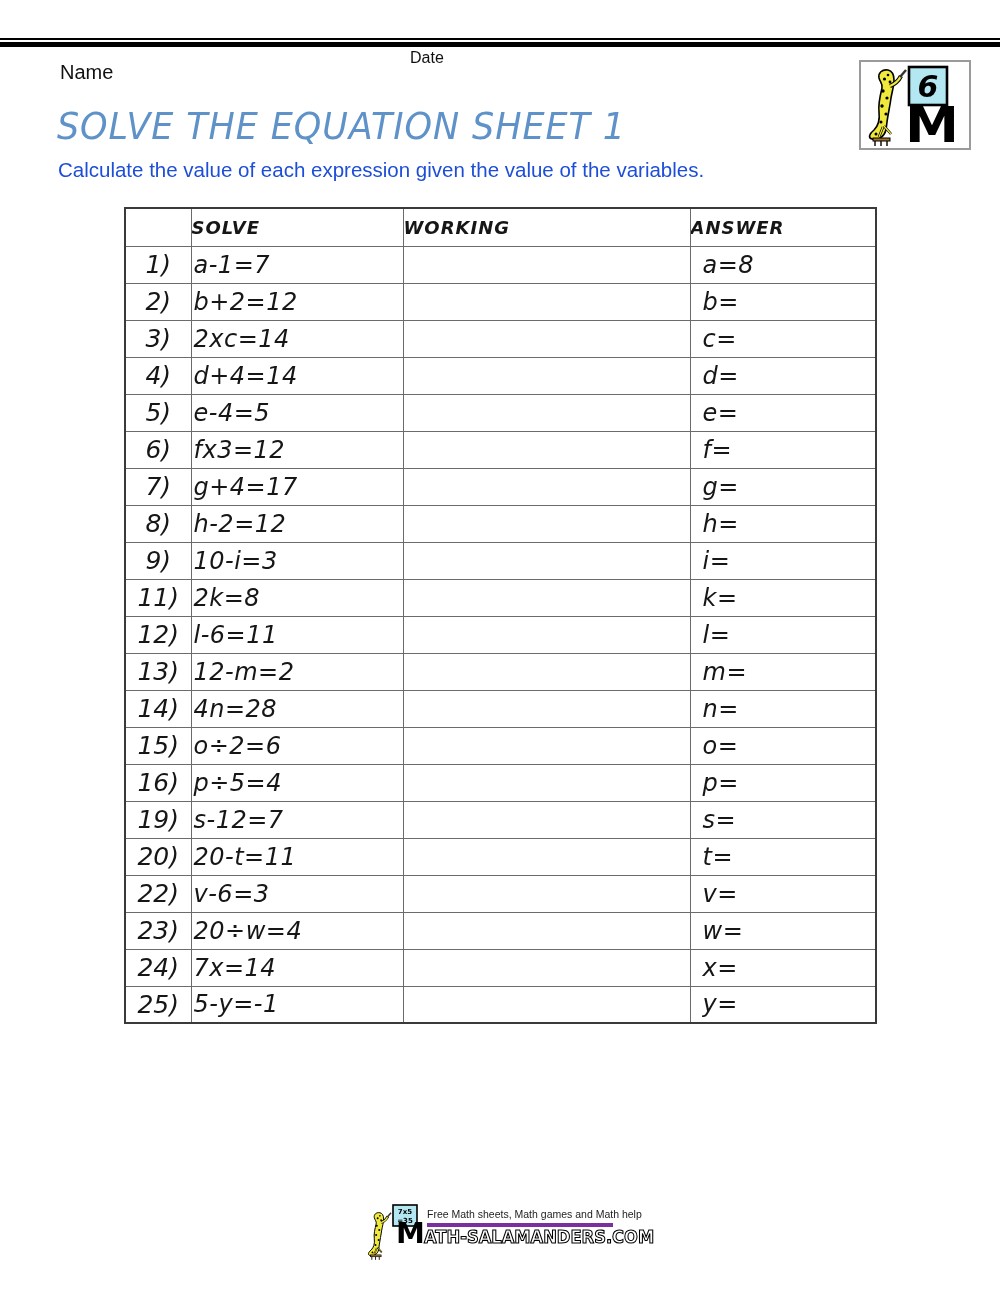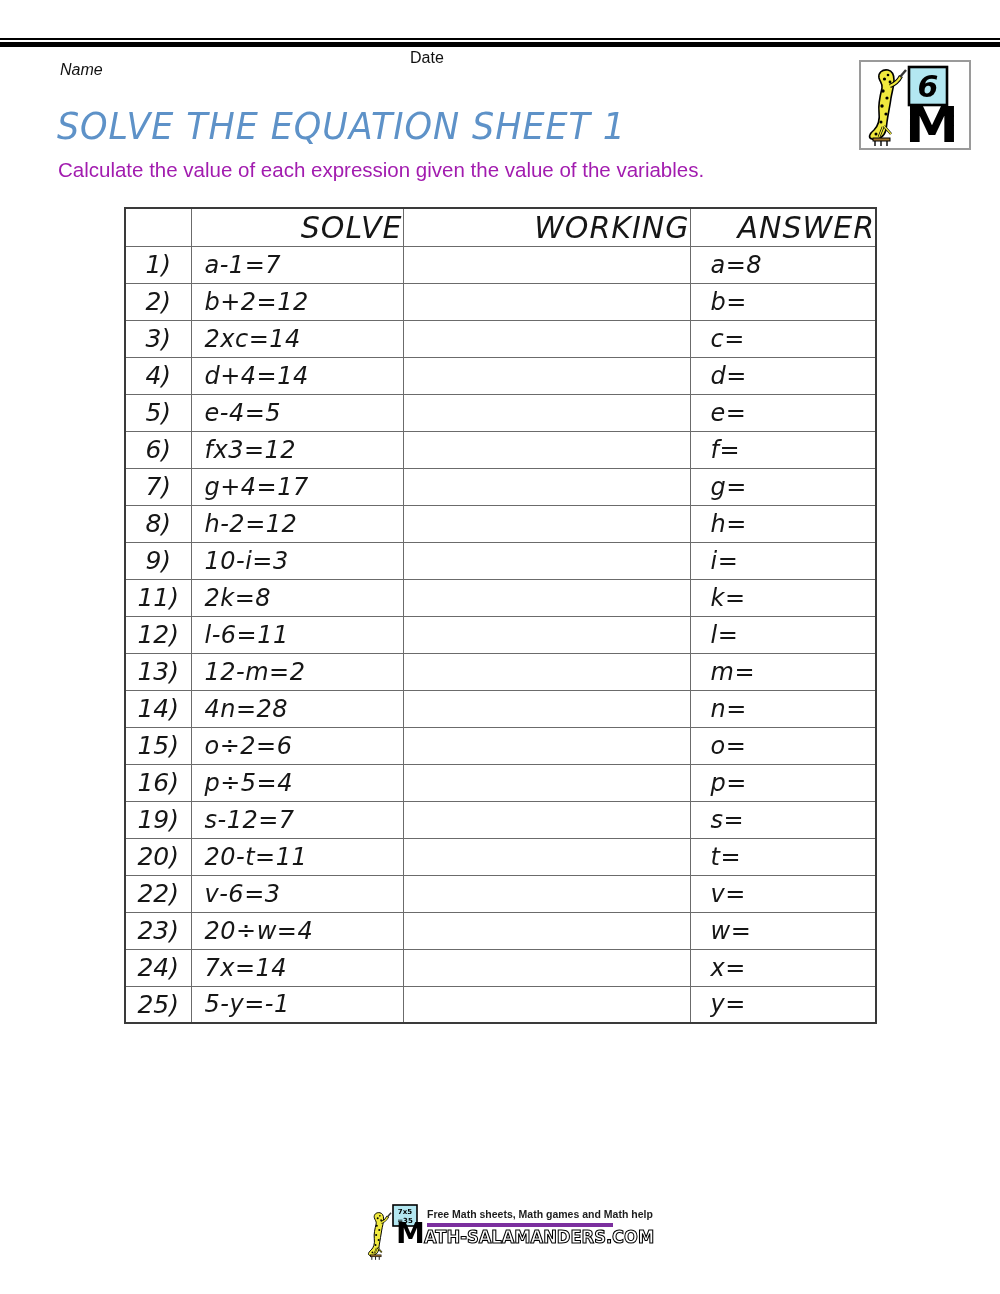--- a/index.html
+++ b/index.html
@@ -10,64 +10,64 @@
     color:#111;
   }
   .hand { font-family:"DejaVu Sans", sans-serif; font-style:italic; }
 
   
   .top-rule {
     position:absolute; left:0; top:38px; width:1000px; height:9px;
     background:linear-gradient(to bottom,#000 0 2px,#fff 2px 4px,#000 4px 9px);
   }
 
-  .name-label { position:absolute; left:60px; top:61px; font-size:16px;font-style:italic; }
+  .name-label { position:absolute; left:60px; top:61px; font-size:20px; }
   .date-label { position:absolute; left:410px; top:49px; font-size:16px; }
 
   .page-title {
     position:absolute; left:57px; top:104px;
     font-size:38px; letter-spacing:1px; color:#5e92c8;
     transform:scaleX(.92); transform-origin:left;
     white-space:nowrap;
   }
   .instruction {
     position:absolute; left:58px; top:158px;
-    font-size:20.5px; color:#a21caf; white-space:nowrap;
+    font-size:20.5px; color:#1d4ed8; white-space:nowrap;
   }
 
   
   .logo-box {
     position:absolute; left:859px; top:60px; width:112px; height:90px;
     border:2px solid #9a9a9a; background:#fff;
   }
 
   
   .sheet-table {
     position:absolute; left:124px; top:207px;
     border-collapse:collapse; table-layout:fixed; width:751px;
     border:2.5px solid #3a3a3a;
   }
   .sheet-table th, .sheet-table td {
     border:1.5px solid #6b6b6b; overflow:hidden; white-space:nowrap;
     height:37px; vertical-align:middle; color:#161616;
   }
   .sheet-table th {
-    height:38px; font-weight:normal; font-size:30px;
-    text-align:right; letter-spacing:1px;
+    height:38px; font-weight:bold; font-size:18px;
+    text-align:left; letter-spacing:1px;
   }
   td.c-num  { text-align:center; font-size:25px; }
-  td.c-solve{ padding-left:13px; font-size:24px; letter-spacing:.5px; }
+  td.c-solve{ padding-left:2px; font-size:24px; letter-spacing:.5px; }
   td.c-work { }
-  td.c-ans  { padding-left:20px; font-size:24px; letter-spacing:.5px; }
+  td.c-ans  { padding-left:12px; font-size:24px; letter-spacing:.5px; }
 
   
   .footer { position:absolute; left:363px; top:1200px; width:270px; height:62px; }
   .footer-logo { position:absolute; left:0; top:4px; }
   .footer-tagline {
-    position:absolute; left:64px; top:8px; font-size:10.5px; font-weight:bold;
+    position:absolute; left:64px; top:8px; font-size:10.5px; font-weight:normal;
     color:#1d1d1d; white-space:nowrap; letter-spacing:0;
   }
   .footer-rule {
     position:absolute; left:64px; top:23px; width:186px; height:3.5px; background:#7b2f9e;
   }
   .site-row {
     position:absolute; left:33px; top:19px;
     display:flex; align-items:baseline; white-space:nowrap;
   }
   .site-m {

